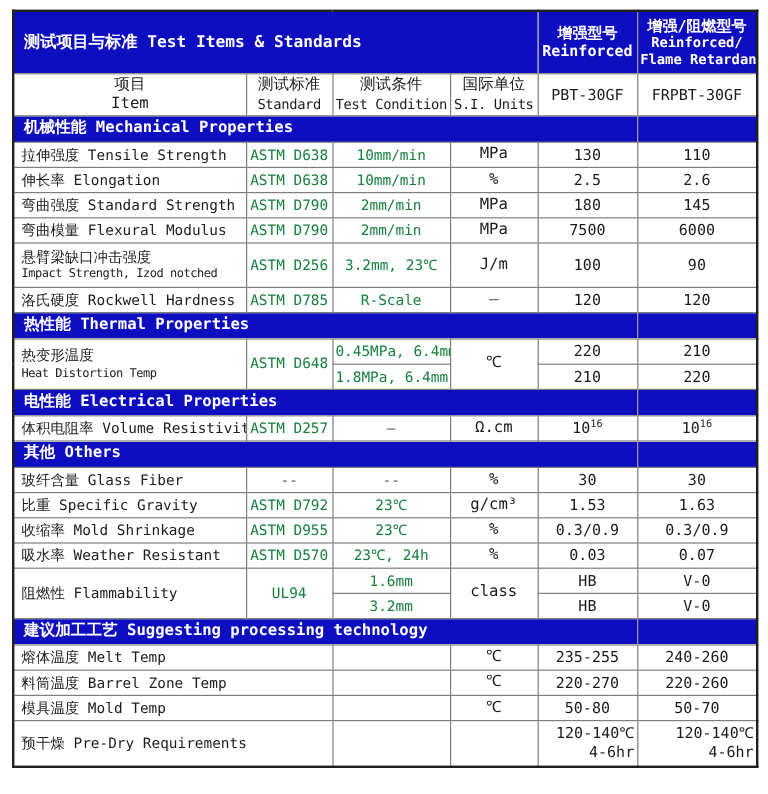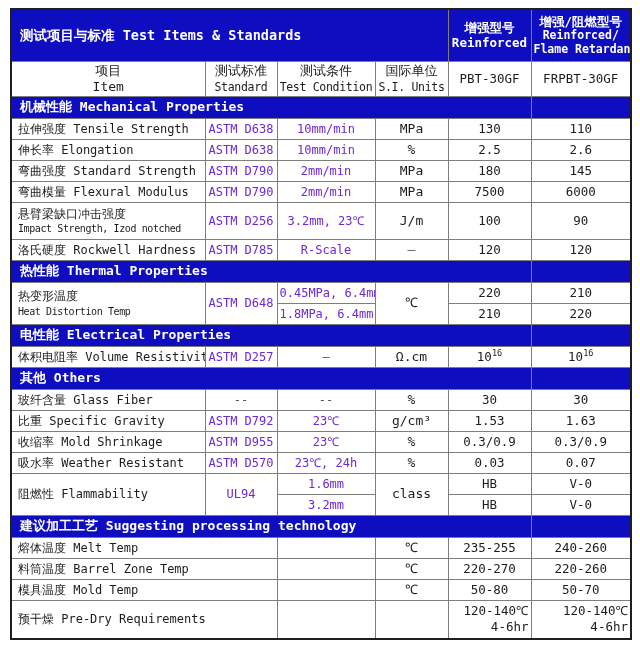--- a/index.html
+++ b/index.html
@@ -28,21 +28,21 @@
   tr.cols { height: 18px; }
   tr.cols td { line-height: 1.25; }
   .en-tight { font-size: 11.5px; letter-spacing: -0.3px; }
   tr.sec { height: 22px; }
   tr.sec td.sec-title { text-align: left; padding-left: 8px; font-size: 13px; }
   tr.r { height: 21px; }
   tr.tall { height: 37px; }
   tr.tall2 { height: 38px; }
   td.item { text-align: left; padding-left: 6px; font-size: 12px; }
   td.item .item-en { font-size: 10px; letter-spacing: -0.4px; }
-  td.std, td.cond { font-size: 12px; color: #6d28d9; }
+  td.std, td.cond { font-size: 12px; color: #15803d; }
   td.val { font-size: 12.5px; }
   td.dim { color: #555; }
   sup { font-size: 8.5px; line-height: 0; }
   .two-line { line-height: 1.3; text-align: right; }
   .note {
     margin-top: 4px; padding-left: 1px;
     font-family: "Liberation Sans", "DejaVu Sans", sans-serif;
     font-weight: bold; font-size: 13.5px; color: #111;
   }
 </style>

